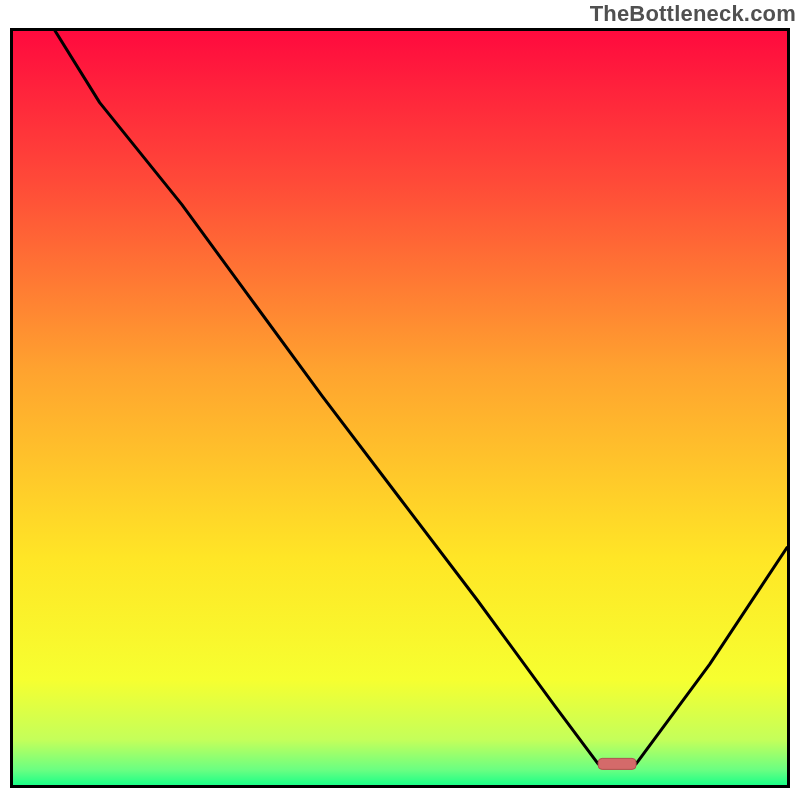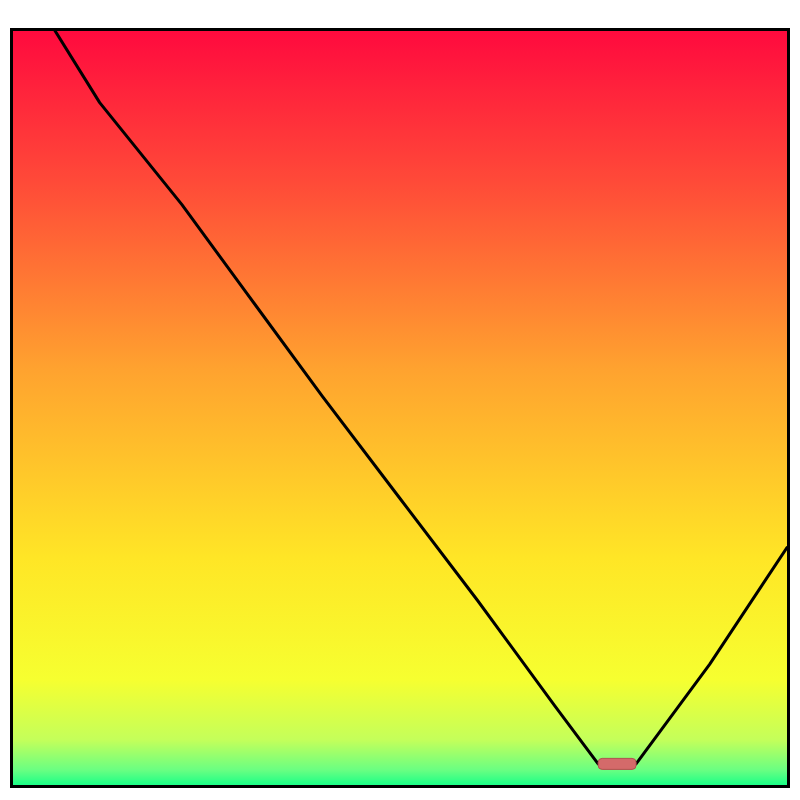--- a/index.html
+++ b/index.html
@@ -43,20 +43,21 @@
     width: 100%;
     height: 100%;
     display: block;
   }
 </style>
 </head>
 <body>
 
 <div class="outer">
 
+  <div class="watermark">TheBottleneck.com</div>
 
   <div class="plot-frame">
     <svg class="svg-canvas" viewBox="0 0 774 754" preserveAspectRatio="none">
       <defs>
         <linearGradient id="bg-grad" x1="0" y1="0" x2="0" y2="1">
         <stop offset="0%" stop-color="#ff0a3e"></stop>
             <stop offset="20%" stop-color="#ff4a38"></stop>
             <stop offset="45%" stop-color="#ffa32f"></stop>
             <stop offset="70%" stop-color="#ffe626"></stop>
             <stop offset="86%" stop-color="#f6ff30"></stop>

